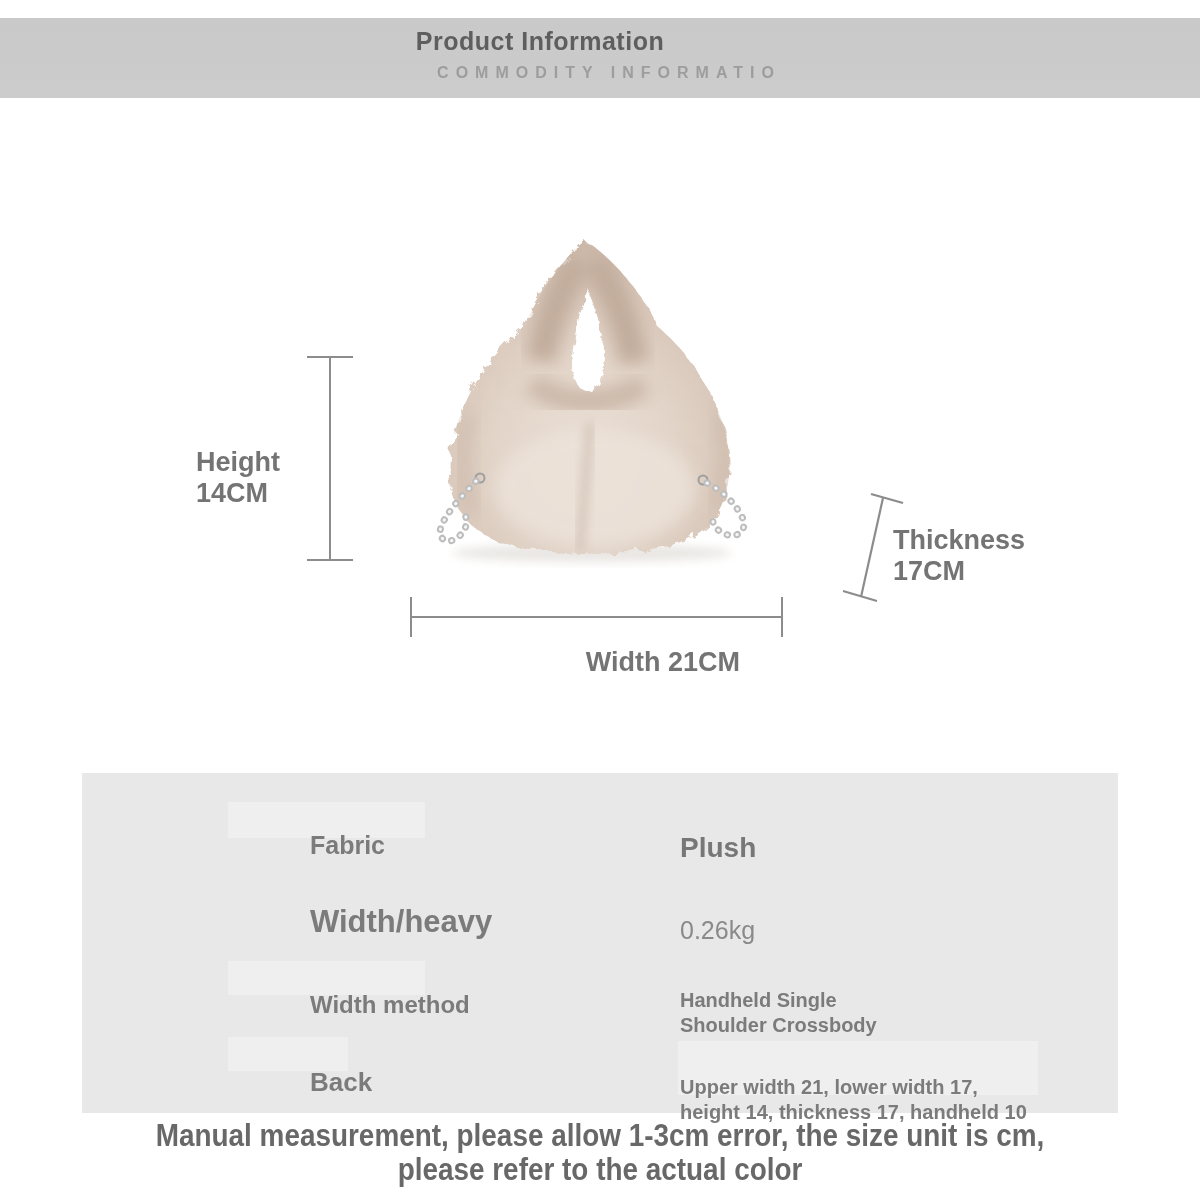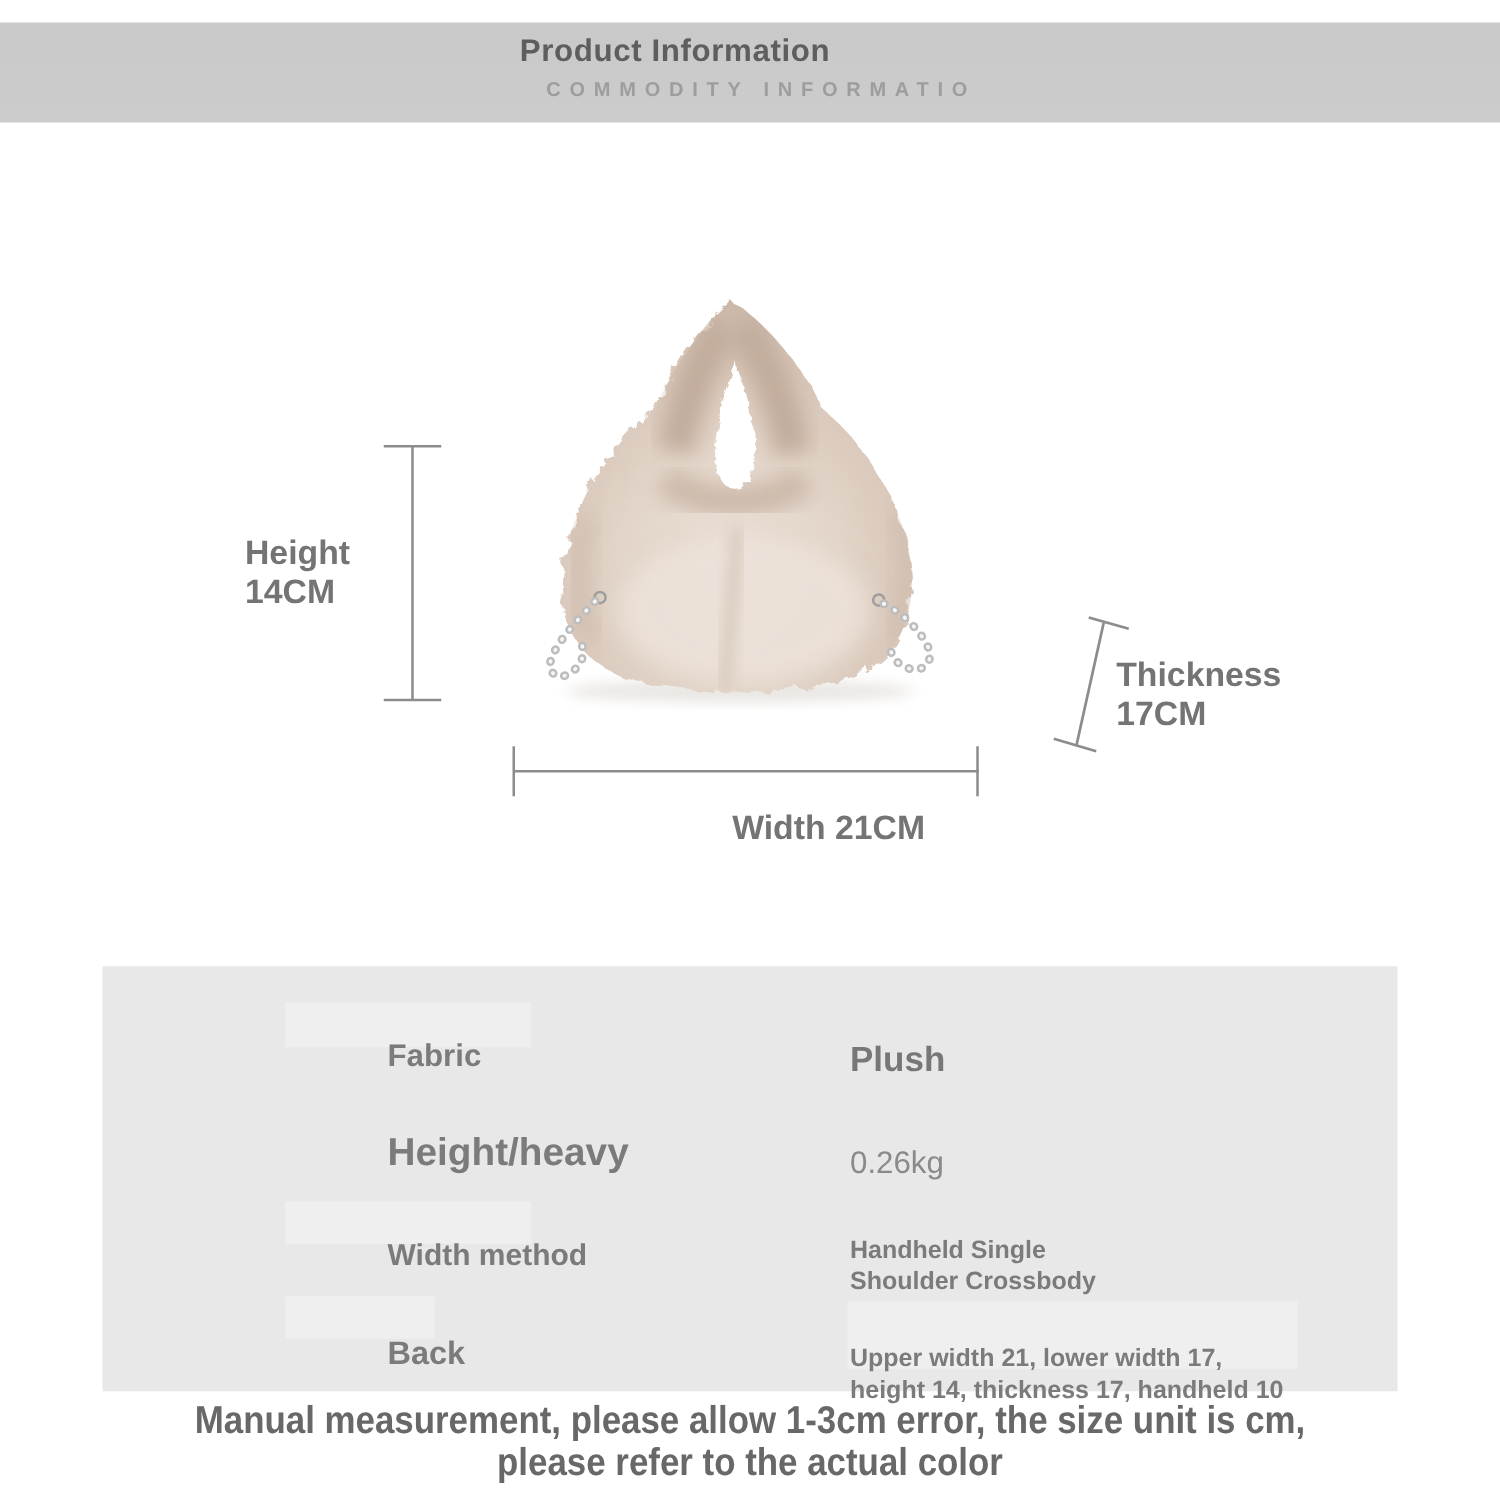--- a/index.html
+++ b/index.html
@@ -14,21 +14,21 @@
   .header-subtitle{position:absolute;left:0;top:46px;width:1218px;text-align:center;
     font-size:16px;font-weight:bold;color:#9d9d9d;letter-spacing:7px;}
 
   
   .mline{position:absolute;background:#8c8c8c;}
   .mlabel{position:absolute;font-weight:bold;color:#747474;font-size:27px;line-height:31px;}
 
   .h-line{left:329px;top:357px;width:2px;height:203px;}
   .h-cap-top{left:307px;top:356px;width:46px;height:2px;}
   .h-cap-bot{left:307px;top:559px;width:46px;height:2px;}
-  .h-label{left:196px;top:427px;}
+  .h-label{left:196px;top:447px;}
 
   .w-line{left:411px;top:616px;width:372px;height:2px;}
   .w-cap-left{left:410px;top:597px;width:2px;height:40px;}
   .w-cap-right{left:781px;top:597px;width:2px;height:40px;}
   .w-label{left:440px;top:647px;width:300px;text-align:right;}
 
   .t-svg{position:absolute;left:835px;top:485px;}
   .t-label{left:893px;top:525px;}
 
   
@@ -148,21 +148,21 @@
 
   <div class="spec-panel">
     <div class="hl" style="left:146px;top:29px;width:197px;height:36px;"></div>
     <div class="hl" style="left:146px;top:188px;width:197px;height:34px;"></div>
     <div class="hl" style="left:146px;top:264px;width:120px;height:34px;"></div>
     <div class="hl" style="left:596px;top:268px;width:360px;height:54px;"></div>
 
     <div class="spec-label lab-0">Fabric</div>
     <div class="spec-value val-0">Plush</div>
 
-    <div class="spec-label lab-1">Height/heavy</div>
+    <div class="spec-label lab-1">Width/heavy</div>
     <div class="spec-value val-1">0.26kg</div>
 
     <div class="spec-label lab-2">Width method</div>
     <div class="spec-value val-2">Handheld Single
 Shoulder Crossbody</div>
 
     <div class="spec-label lab-3">Back</div>
     <div class="spec-value val-3">Upper width 21, lower width 17,
 height 14, thickness 17, handheld 10</div>
   </div>

